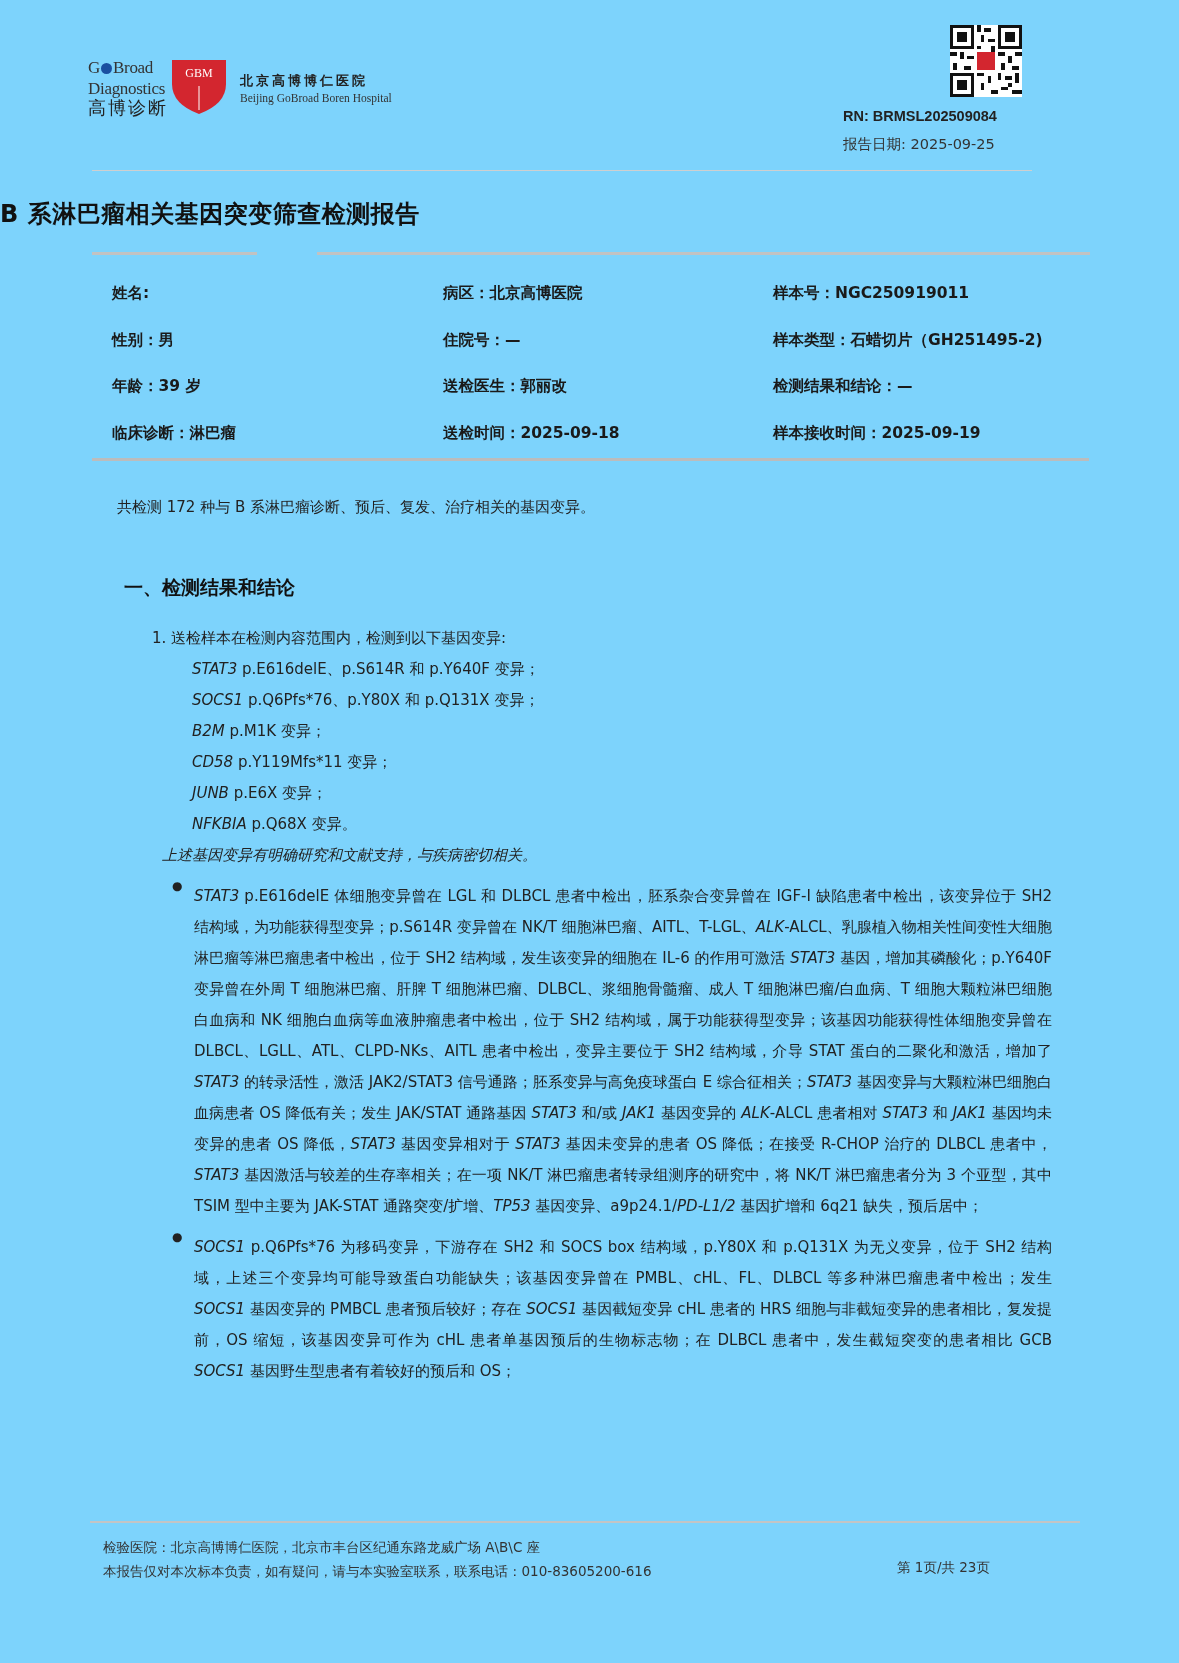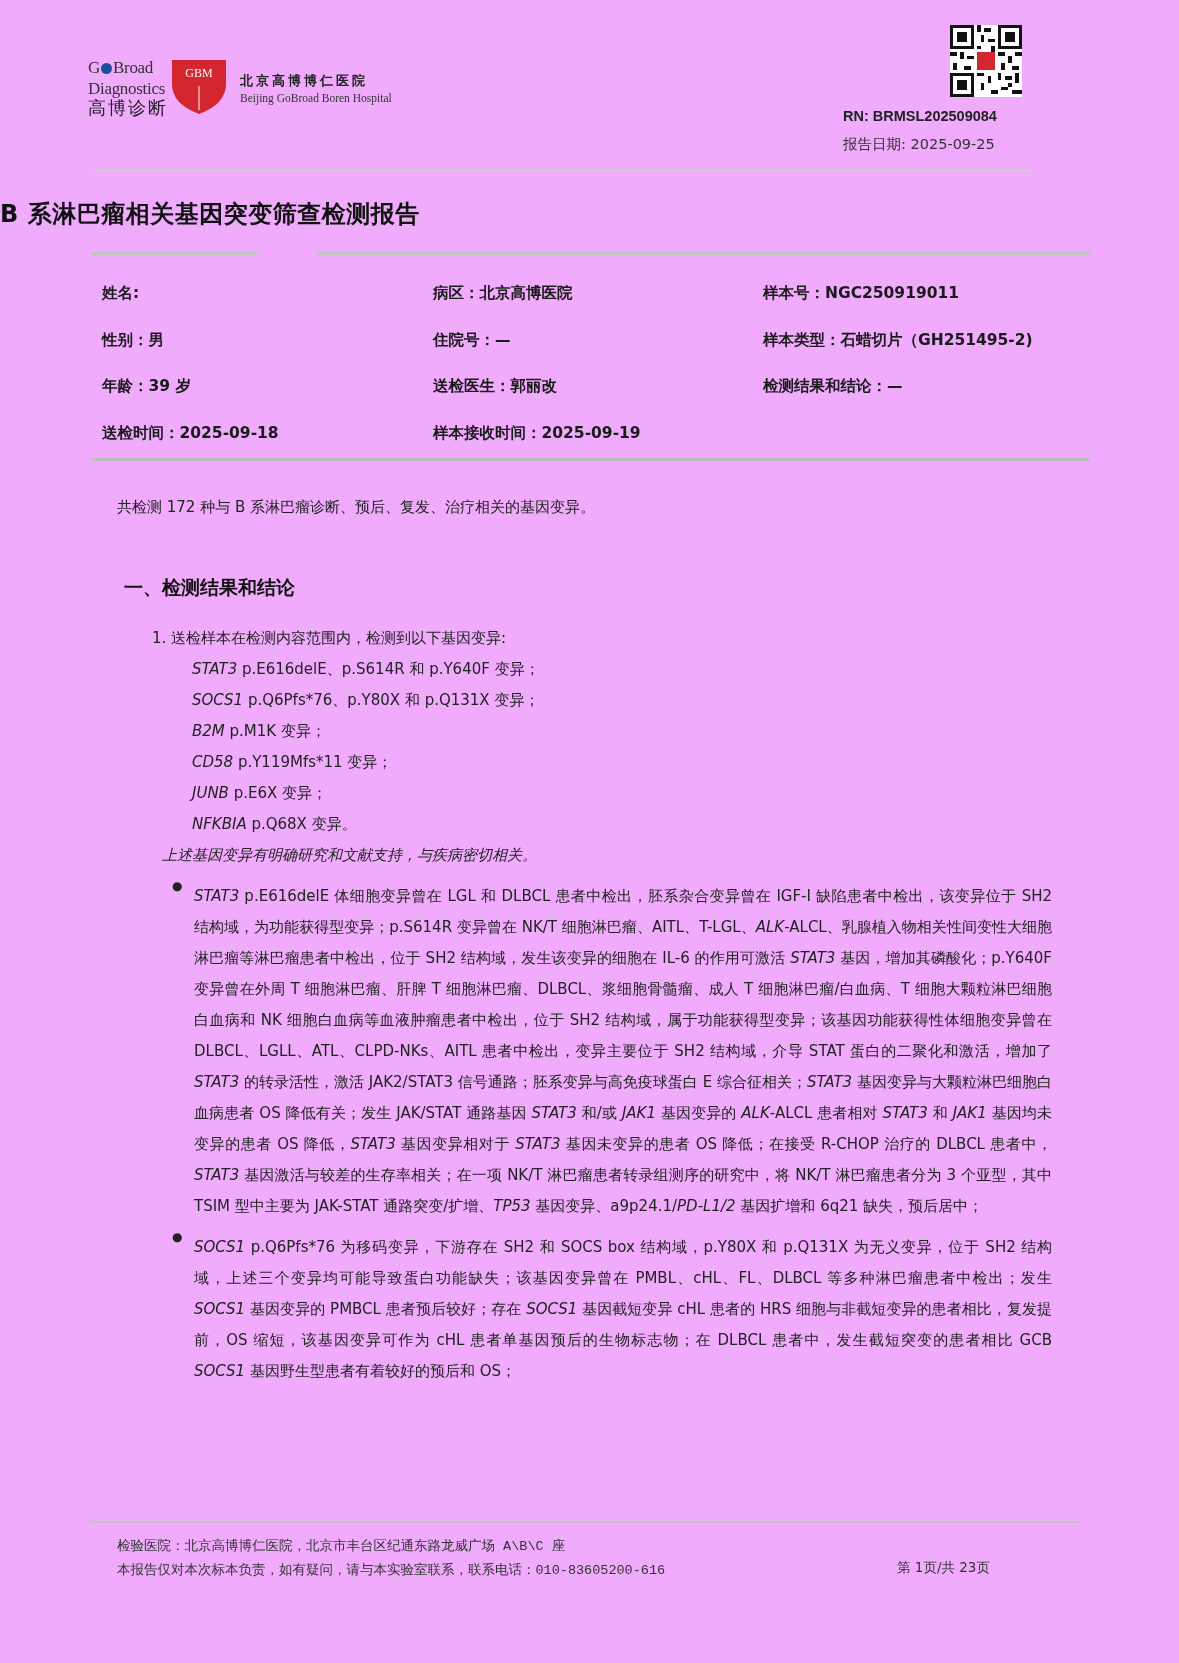--- a/index.html
+++ b/index.html
@@ -1,56 +1,56 @@
 <!DOCTYPE html>
 <html><head>
 <meta charset="utf-8">
 <style>
   * { box-sizing: border-box; margin: 0; padding: 0; }
   html, body { width: 1179px; height: 1663px; background: #f4f4f4; }
   body { font-family: "DejaVu Sans", "Liberation Sans", sans-serif; color: #1a1a1a; }
   .page {
-    position: relative; width: 1179px; height: 1663px; background: #f0abfc;
+    position: relative; width: 1179px; height: 1663px; background: #7dd3fc;
   }
   
   .logo-gobroad { position: absolute; left: 88px; top: 57px; width: 80px; }
   .gb-line { font-family: "Liberation Serif", serif; font-size: 17px; line-height: 21px; color: #333; letter-spacing: -0.3px; }
   .gb-cn { font-family: "Liberation Serif", serif; font-size: 18px; line-height: 18px; color: #222; letter-spacing: 2px; }
   .gb-o { display: inline-block; width: 11px; height: 11px; border-radius: 50%; background: #1a4fa0; position: relative; top: 1px; margin: 0 1px; }
   .gbm-shield { position: absolute; left: 170px; top: 58px; width: 58px; height: 58px; }
   .hospital-name { position: absolute; left: 240px; top: 72px; }
   .hosp-cn { font-family: "DejaVu Serif", serif; font-size: 13px; font-weight: bold; letter-spacing: 3px; color: #222; }
   .hosp-en { font-family: "Liberation Serif", serif; font-size: 11.5px; color: #333; margin-top: 2px; }
   .qr { position: absolute; left: 950px; top: 25px; width: 72px; height: 72px; }
   .rn { position: absolute; left: 843px; top: 108px; font-family: "Liberation Sans", sans-serif; font-size: 14.5px; font-weight: bold; color: #222; }
   .report-date { position: absolute; left: 843px; top: 135px; font-size: 14.5px; color: #333; }
   .rule { position: absolute; height: 2px; background: #b8b8b8; }
   .rule-thick { height: 3px; background: #c2c2c2; }
   .title { position: absolute; left: 0; width: 1179px; top: 198px; text-align: left; font-size: 24px; font-weight: bold; color: #111; letter-spacing: 0.5px; }
   
-  .info { position: absolute; left: 102px; top: 283px; width: 960px; }
+  .info { position: absolute; left: 112px; top: 283px; width: 960px; }
   .info-row { display: flex; height: 46.5px; }
   .info-cell { font-size: 15.5px; font-weight: bold; color: #1a1a1a; }
   .info-cell .v { font-weight: bold; }
   .c1 { width: 332px; }
   .c2 { width: 331px; }
   .c3 { width: 300px; }
   .intro { position: absolute; left: 117px; top: 498px; font-size: 15px; color: #222; }
   .section-h { position: absolute; left: 124px; top: 575px; font-size: 19px; font-weight: bold; color: #111; }
   
   .results { position: absolute; left: 152px; top: 623px; width: 900px; font-size: 15px; color: #222; line-height: 31px; }
   .num-line { }
   .gene-line { padding-left: 40px; }
   .summary-line { padding-left: 18px; }
   .bullet { display: flex; padding-left: 20px; }
   .bullet .dot { width: 22px; flex-shrink: 0; font-size: 12px; }
   .bullet .txt { width: 870px; text-align: justify; margin-top: 10px; }
   i, .it { font-style: italic; }
   
-  .footer { position: absolute; left: 117px; top: 1535px; font-size: 13.5px; color: #333; line-height: 24px; font-family: Liberation Mono, monospace; }
+  .footer { position: absolute; left: 103px; top: 1535px; font-size: 13.5px; color: #333; line-height: 24px; }
   .page-num { position: absolute; left: 897px; top: 1559px; font-size: 13.5px; color: #333; }
 </style>
 </head>
 <body>
 
 <div class="page">
 
   <div class="logo-gobroad">
     <div class="gb-line"><span>G</span><span class="gb-o"></span><span>Broad</span></div>
     <div class="gb-line">Diagnostics</div>
@@ -133,20 +133,21 @@
       <div class="info-cell c1"><span>性别：</span><span class="v">男</span></div>
       <div class="info-cell c2"><span>住院号：</span><span class="v">—</span></div>
       <div class="info-cell c3"><span>样本类型：</span><span class="v">石蜡切片（GH251495-2)</span></div>
     </div>
     <div class="info-row">
       <div class="info-cell c1"><span>年龄：</span><span class="v">39 岁</span></div>
       <div class="info-cell c2"><span>送检医生：</span><span class="v">郭丽改</span></div>
       <div class="info-cell c3"><span>检测结果和结论：</span><span class="v">—</span></div>
     </div>
     <div class="info-row">
+      <div class="info-cell c1"><span>临床诊断：</span><span class="v">淋巴瘤</span></div>
       <div class="info-cell c2"><span>送检时间：</span><span class="v">2025-09-18</span></div>
       <div class="info-cell c3"><span>样本接收时间：</span><span class="v">2025-09-19</span></div>
     </div>
   </div>
 
   <div class="rule" style="left:92px; top:458px; width:997px; height:3px; background:#bcbcbc;"></div>
 
   <div class="intro">共检测 172 种与 B 系淋巴瘤诊断、预后、复发、治疗相关的基因变异。</div>
 
   <div class="section-h">一、检测结果和结论</div>

